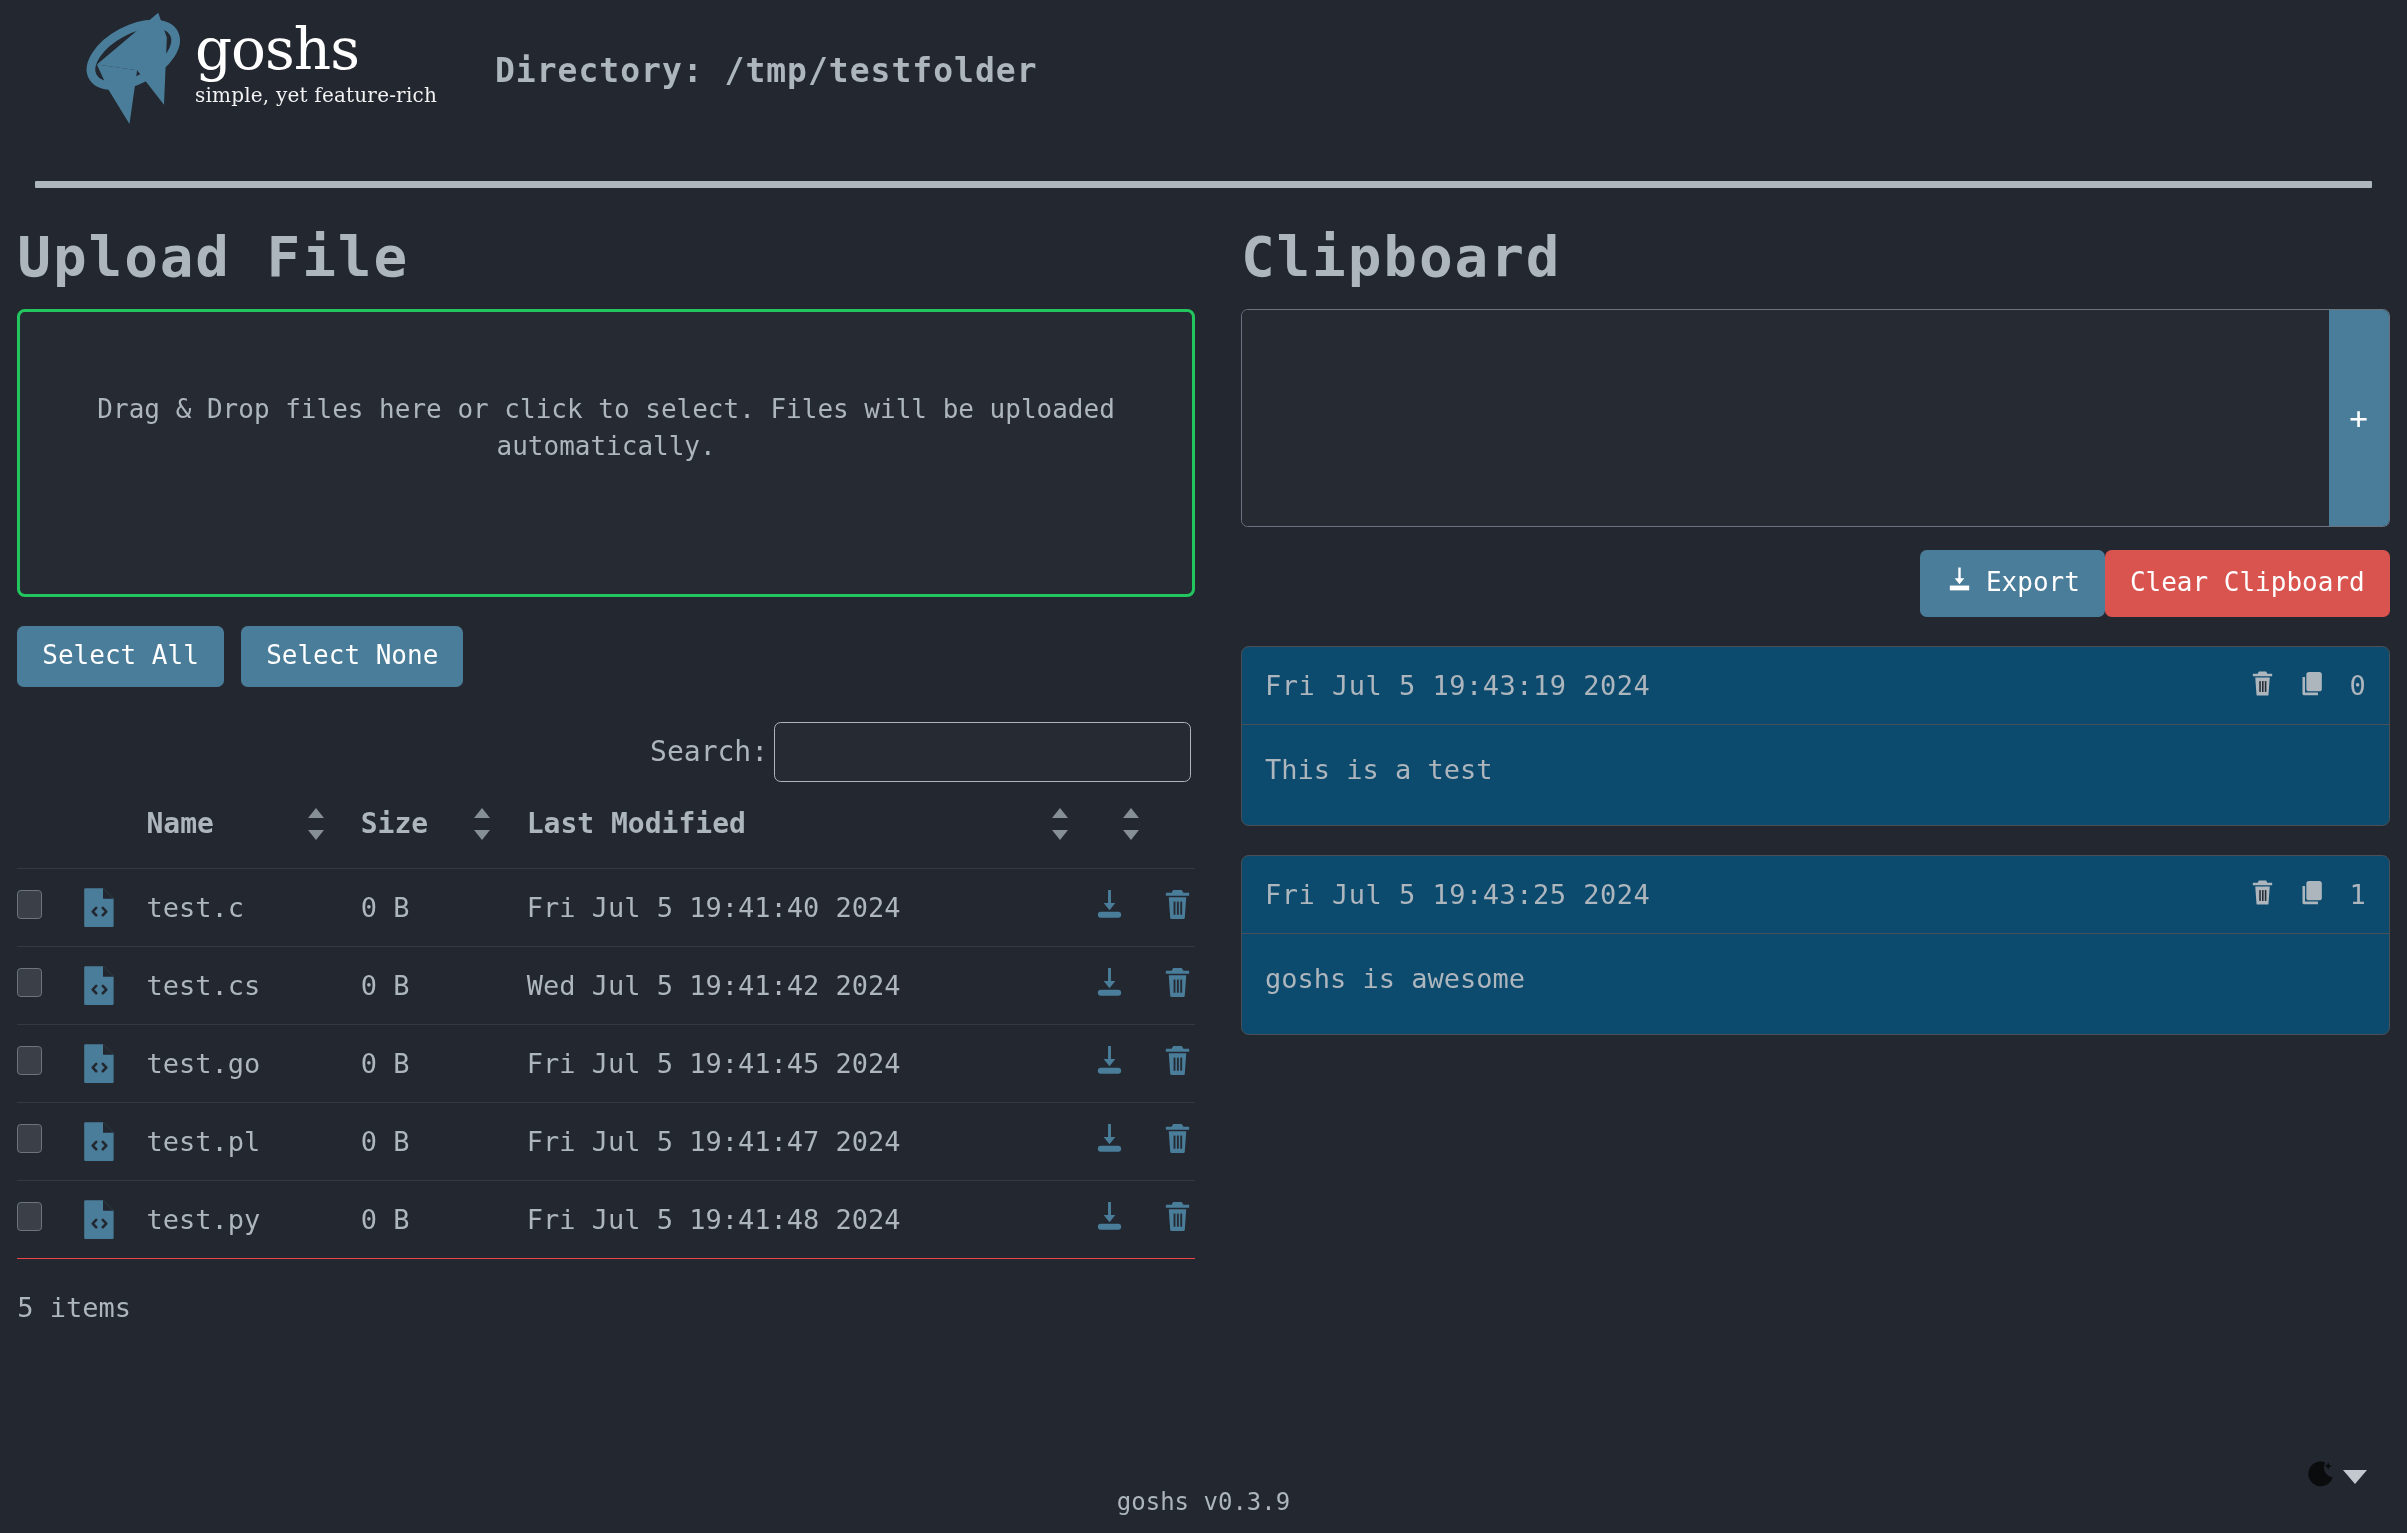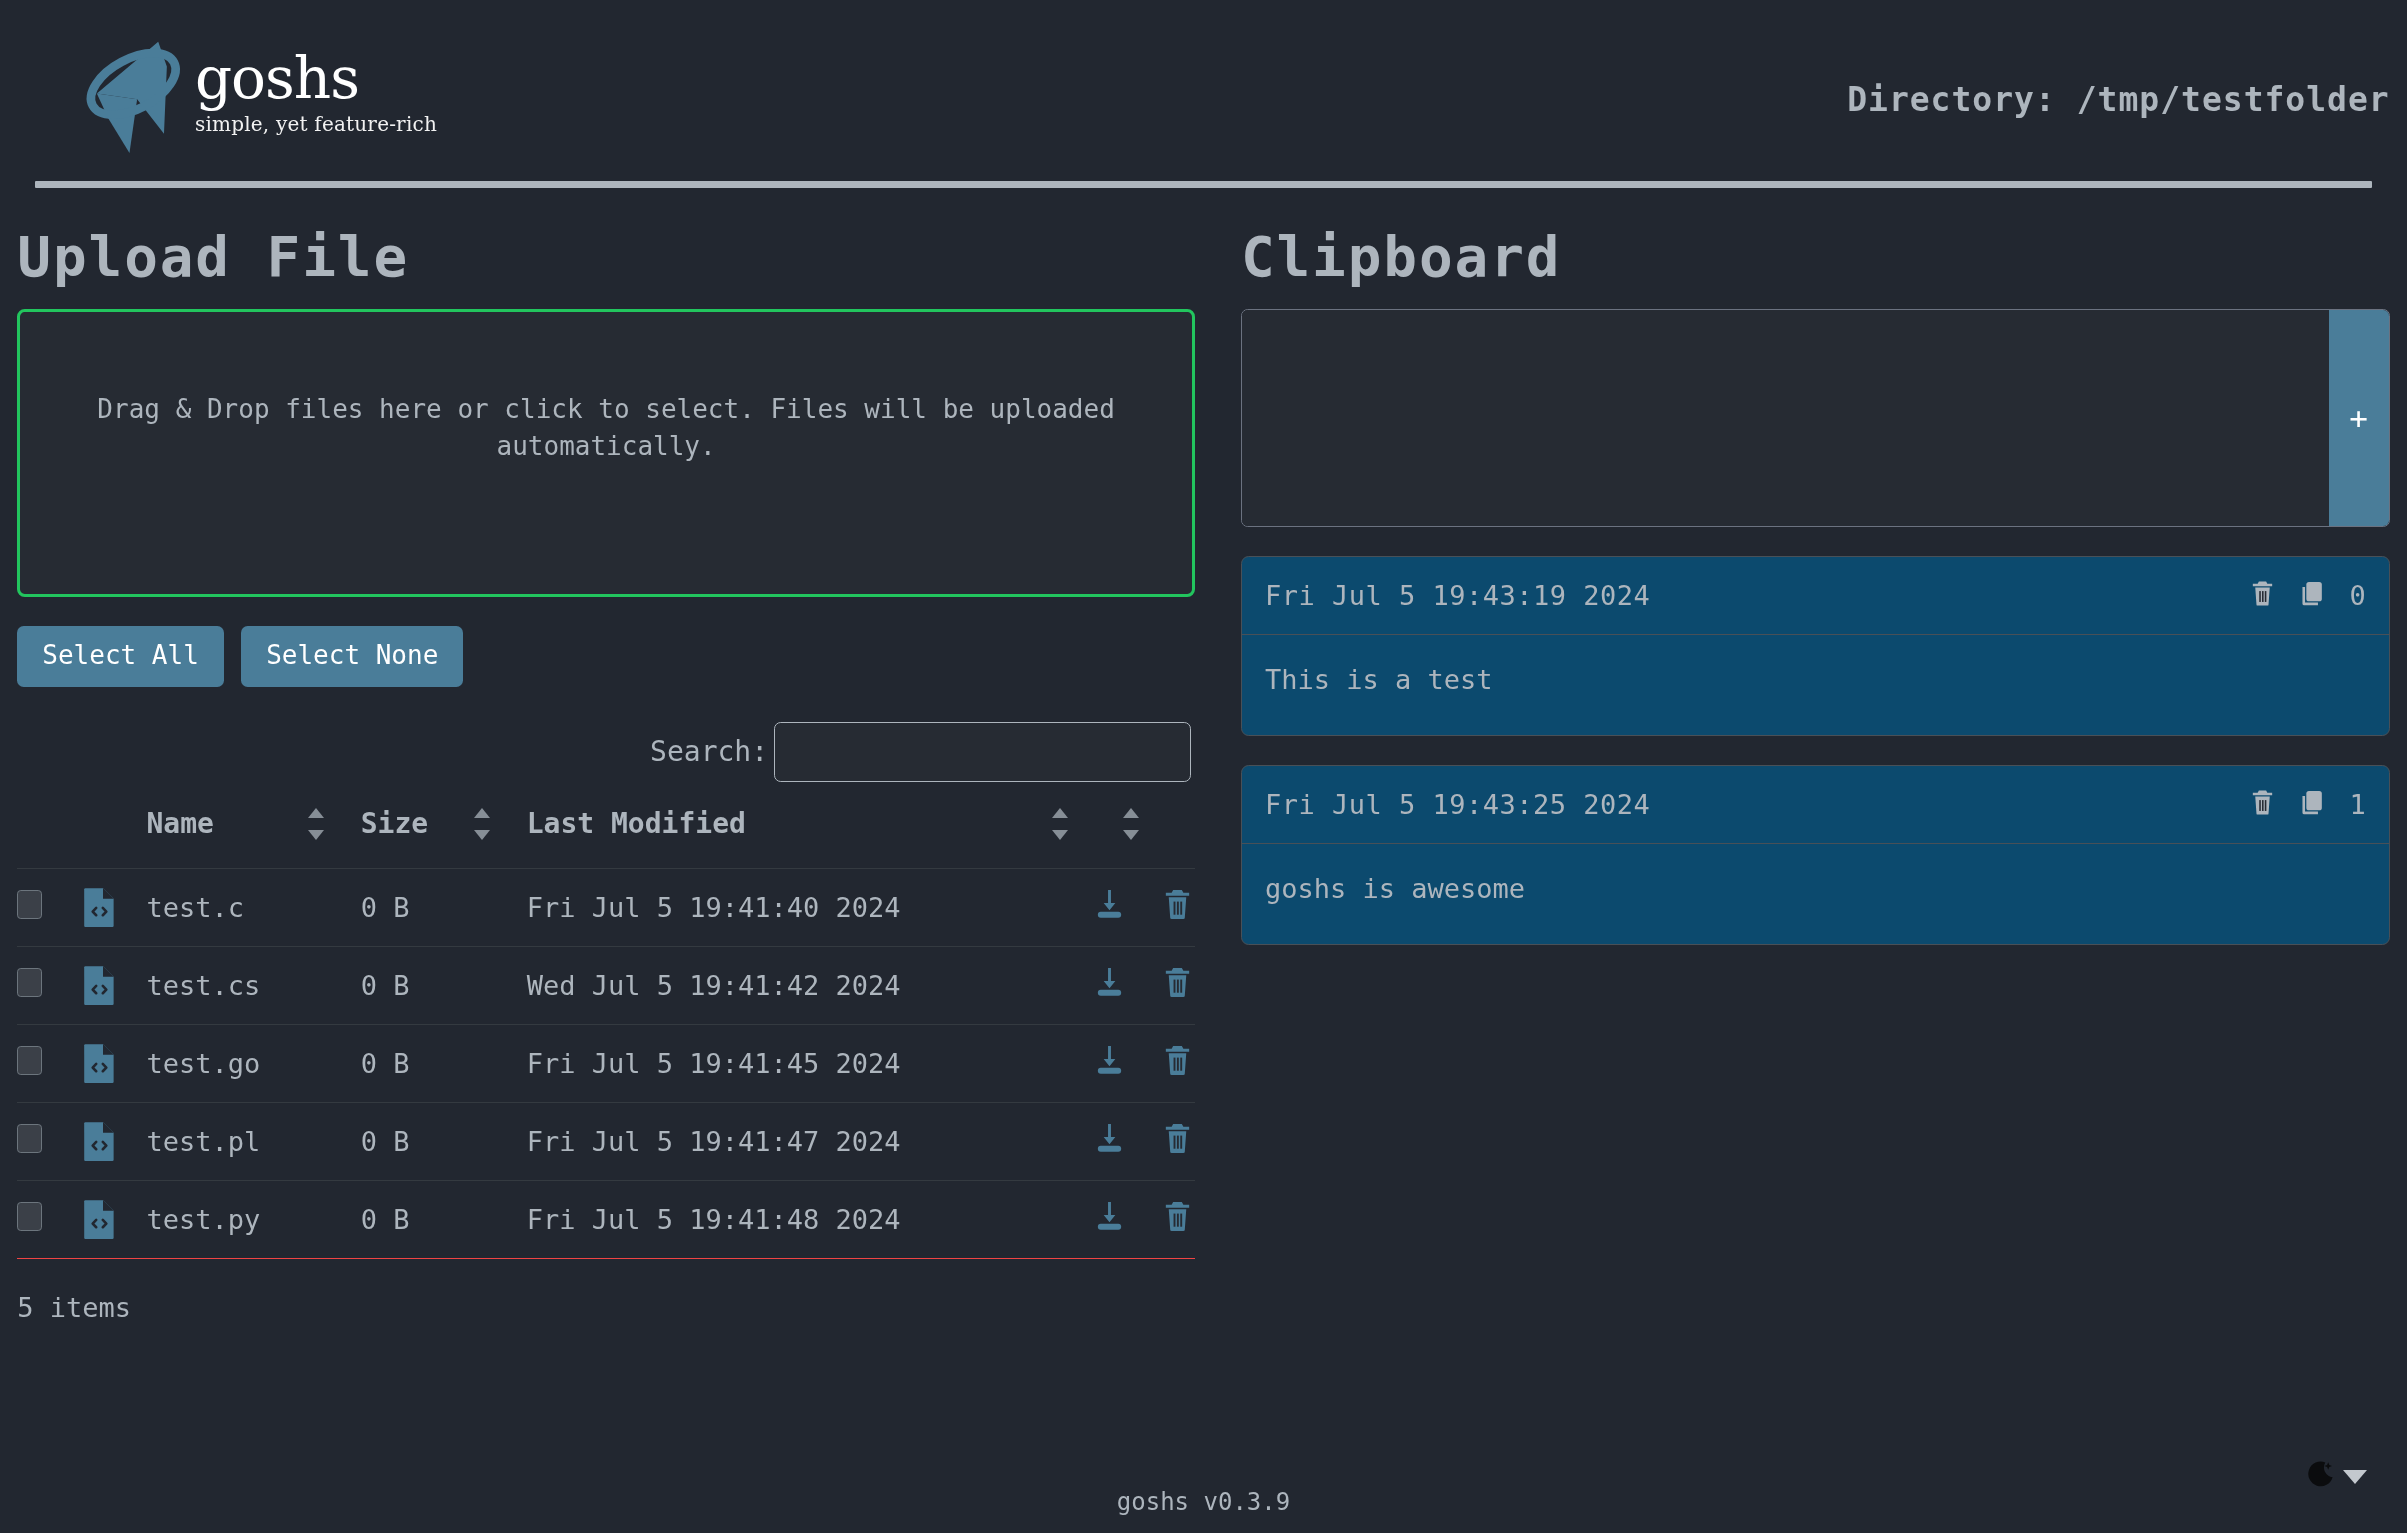--- a/index.html
+++ b/index.html
@@ -17,22 +17,21 @@
     background: #222730;
     padding: 0 17.3px;
   }
 
   
   .header {
     display: flex;
     align-items: flex-start;
     height: 175px;
     padding-left: 53px;
-    padding-top: 30px;
-    justify-content: space-between;
+    padding-top: 1px;
   }
   .brand { display: flex; align-items: flex-start; }
   .brand-logo { width: 117px; height: 125px; flex: 0 0 117px; }
   .brand-text { margin-left: 7.7px; padding-top: 21px; }
   .brand-name {
     font-family: "DejaVu Serif", "Liberation Serif", serif;
     font-size: 58px;
     color: #ffffff;
     line-height: 0.95;
     letter-spacing: -1px;
@@ -470,20 +469,32 @@
     </div>
 
     <div class="col-right">
       <div class="section-title">Clipboard</div>
 
       <div class="cb-input-wrap">
         <textarea class="cb-textarea" placeholder="" style=""></textarea>
         <button class="cb-add">+</button>
       </div>
 
+      <div class="cb-btn-row">
+        <button class="btn btn-blue">
+          <span>
+            <svg width="29" height="29" viewBox="0 0 24 24" fill="#ffffff" aria-hidden="true">
+              <path d="M11 2h2v9h3l-4 5-4-5h3z"></path>
+              <path d="M4 17h16v4H4z" rx="2"></path>
+            </svg>
+          </span>
+          <span>Export</span>
+        </button>
+        <button class="btn btn-red">Clear Clipboard</button>
+      </div>
 
       <div id="cb-entries">
           <div class="cb-entry">
             <div class="cb-entry-head">
               <span class="cb-time">Fri Jul 5 19:43:19 2024</span>
               <span class="cb-head-actions">
                 <span class="ic"><svg width="29" height="29" viewBox="0 0 24 24" fill="#adb5bd" aria-hidden="true">
                     <path d="M9 2h6l1 2h4v2H4V4h4zM6 7h12l-1 14a1 1 0 0 1-1 1H8a1 1 0 0 1-1-1z"></path>
                     <rect x="9.3" y="10" width="1.3" height="9" fill="#262b33"></rect>
                     <rect x="11.6" y="10" width="1.3" height="9" fill="#262b33"></rect>

